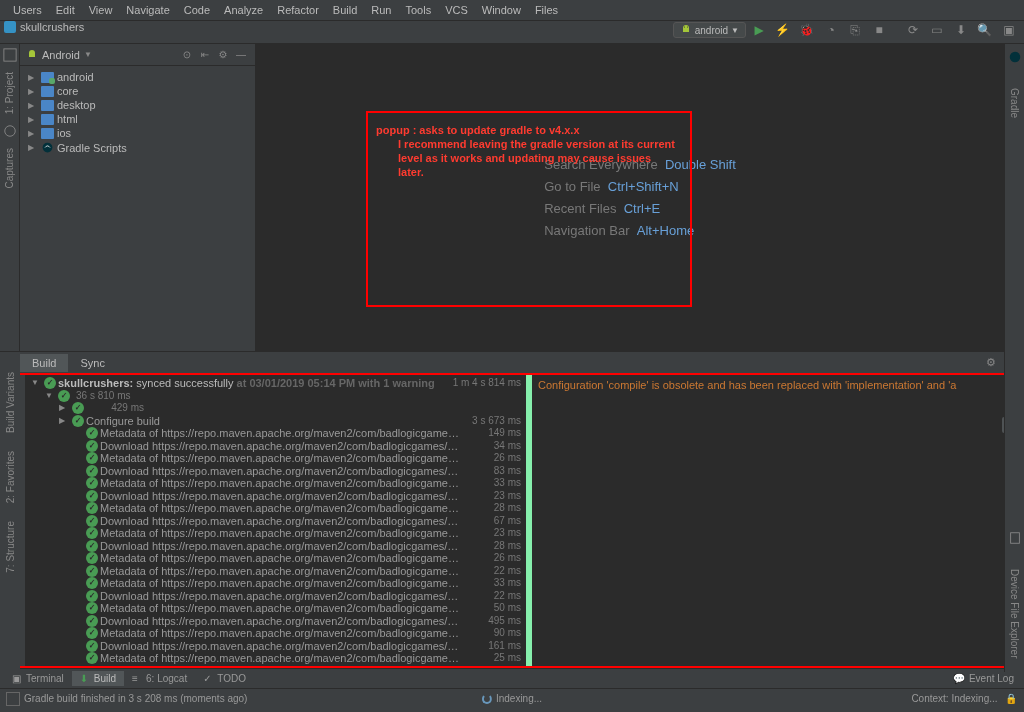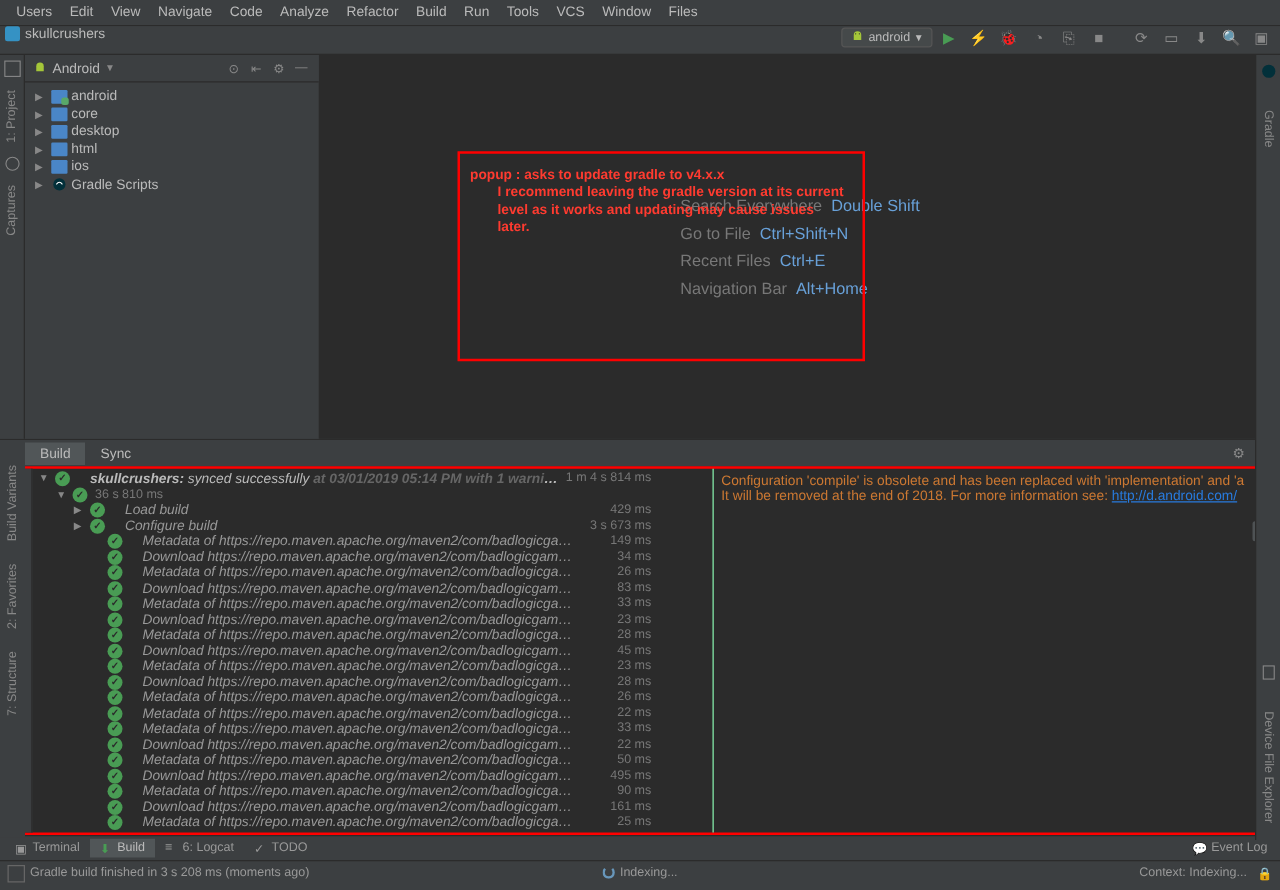--- a/index.html
+++ b/index.html
@@ -36,46 +36,46 @@
 .folder-icon { width:13px; height:11px; background:#87939a; border-radius:1px; display:inline-block; position:relative; }
 .folder-icon.blue { background:#4a86c7; }
 .folder-icon.green::after { content:""; position:absolute; right:-1px; bottom:-1px; width:6px; height:6px; background:#59a869; border-radius:2px; }
 
 
 .center { flex:1; background:#2b2b2b; position:relative; display:flex; flex-direction:column; align-items:center; justify-content:center; }
 .tips { text-align:left; color:#787878; font-size:13px; }
 .tips .row { margin:7px 12px; }
 .tips .key { color:#68a0d8; }
 
-.popup-box { position:absolute; left:366px; top:121px; width:326px; height:168px; border:2px solid #ff0000; background:transparent; pointer-events:none; }
+.popup-box { position:absolute; left:366px; top:111px; width:326px; height:196px; border:2px solid #ff0000; background:transparent; pointer-events:none; }
 .popup-text { position:absolute; left:8px; top:10px; color:#ff3b30; font-size:11px; font-weight:bold; line-height:14px; width:300px; }
 
 
 .build-tabs { height:22px; background:#3c3f41; border-top:1px solid #2b2b2b; display:flex; align-items:center; padding-left:20px; font-size:11px; }
 .build-tabs .tab { padding:3px 12px; cursor:pointer; }
 .build-tabs .tab.active { background:#515658; }
 .build-tabs .tools { margin-left:auto; padding-right:6px; display:flex; gap:3px; color:#888;}
 .build-tabs .tools span{ width:16px; height:16px; display:flex; align-items:center; justify-content:center; cursor:pointer; font-size:11px;}
 
 
 .build-body { height:295px; display:flex; border:2px solid #ff0000; margin:0 2px; background:#2b2b2b; position:relative; }
 .build-left-tools { width:22px; background:#3c3f41; display:flex; flex-direction:column; align-items:center; padding-top:4px; gap:6px; border-right:1px solid #2b2b2b;}
 .build-left-tools span { width:16px; height:16px; color:#888; font-size:11px; display:flex; align-items:center; justify-content:center; cursor:pointer;}
 .build-tree { flex:0 0 500px; overflow:hidden; font-size:11px; padding:2px 3px; color:#999; }
 .build-row { display:flex; align-items:center; padding:0 2px; line-height:12.5px; white-space:nowrap; }
 .build-row .pre { display:flex; align-items:center; gap:3px; flex:0 0 auto; }
-.build-row .txt { overflow:hidden; text-overflow:ellipsis; flex:1; padding-left:16px;font-style:italic;}
+.build-row .txt { overflow:hidden; text-overflow:ellipsis; flex:1; padding-left:2px;}
 .build-row .time { color:#777; flex:0 0 auto; padding-left:6px; font-size:10px; text-align:right; min-width:60px;}
 .dot { width:12px; height:12px; border-radius:6px; background:#499c54; color:#2b2b2b; font-size:8px; display:flex; align-items:center; justify-content:center; font-weight:bold;}
 .bi-arrow { color:#888; font-size:8px; width:10px; display:inline-block;}
 .build-row.head .txt { color:#bbb; font-weight:bold; }
 .build-row .gray { color:#666; }
 .build-row .warn { color:#666; }
 
-.build-console { flex:1; padding:4px 6px; font-family:Consolas,monospace; font-size:11px; color:#cc7832; overflow:hidden; border-left:1px solid #86efac; position:relative;margin-left:44px;}
+.build-console { flex:1; padding:4px 6px; font-family:Consolas,monospace; font-size:11px; color:#cc7832; overflow:hidden; border-left:6px solid #86efac; position:relative;}
 .build-console a { color:#287bde; text-decoration:underline; }
 .console-tools { position:absolute; right:2px; top:2px; display:flex; flex-direction:column; gap:4px; }
 .console-tools span { width:16px; height:16px; display:flex; align-items:center; justify-content:center; color:#6897bb; cursor:pointer; font-size:11px;}
 
 
 .bottom-tabs { height:20px; background:#3c3f41; border-top:1px solid #2b2b2b; display:flex; align-items:center; font-size:10px; padding-left:4px; }
 .btab { padding:2px 8px; display:flex; align-items:center; gap:3px; cursor:pointer; color:#999;}
 .btab.active { background:#515658; color:#bbb; }
 .btab .bico { width:11px; height:11px; display:inline-block; }
 .log-link { margin-left:auto; padding-right:10px; display:flex; align-items:center; gap:3px; color:#999; cursor:pointer;}
@@ -255,21 +255,20 @@
             <span class="bi-arrow">▼</span>
             <span class="dot">✓</span>
           </span>
           <span class="time">36 s 810 ms</span>
         </div>
         <div class="build-row">
           <span class="pre" style="padding-left:28px;">
             <span class="bi-arrow">▶</span>
             <span class="dot">✓</span>
           </span>
-          <span class="txt">Load build</span>
           <span class="time">429 ms</span>
         </div>
         <div class="build-row">
           <span class="pre" style="padding-left:28px;">
             <span class="bi-arrow">▶</span>
             <span class="dot">✓</span>
           </span>
           <span class="txt">Configure build</span>
           <span class="time">3 s 673 ms</span>
         </div>
@@ -328,21 +327,21 @@
           </span>
           <span class="txt">Metadata of https://repo.maven.apache.org/maven2/com/badlogicgames/gdx/gdx-box2</span>
           <span class="time">28 ms</span>
         </div>
         <div class="build-row">
           <span class="pre" style="padding-left:42px;">
             <span class="bi-arrow"></span>
             <span class="dot">✓</span>
           </span>
           <span class="txt">Download https://repo.maven.apache.org/maven2/com/badlogicgames/gdx/gdx-box2d/</span>
-          <span class="time">45 ms</span>
+          <span class="time">67 ms</span>
         </div>
         <div class="build-row">
           <span class="pre" style="padding-left:42px;">
             <span class="bi-arrow"></span>
             <span class="dot">✓</span>
           </span>
           <span class="txt">Metadata of https://repo.maven.apache.org/maven2/com/badlogicgames/gdx/gdx-contr</span>
           <span class="time">23 ms</span>
         </div>
         <div class="build-row">
@@ -422,21 +421,20 @@
             <span class="bi-arrow"></span>
             <span class="dot">✓</span>
           </span>
           <span class="txt">Metadata of https://repo.maven.apache.org/maven2/com/badlogicgames/gdx/gdx-backe</span>
           <span class="time">25 ms</span>
         </div>
       </div>
   </div>
   <div class="build-console">
     <div><span>Configuration 'compile' is obsolete and has been replaced with 'implementation' and 'a</span></div>
-    <div><span>It will be removed at the end of 2018. For more information see: </span><a>http://d.android.com/</a></div>
     <div class="console-tools">
       <span>↑</span>
       <span>↓</span>
       <span style="background:#4e5254;border-radius:2px;">↩</span>
       <span>⤓</span>
       <span>🖶</span>
     </div>
   </div>
 </div>
 

